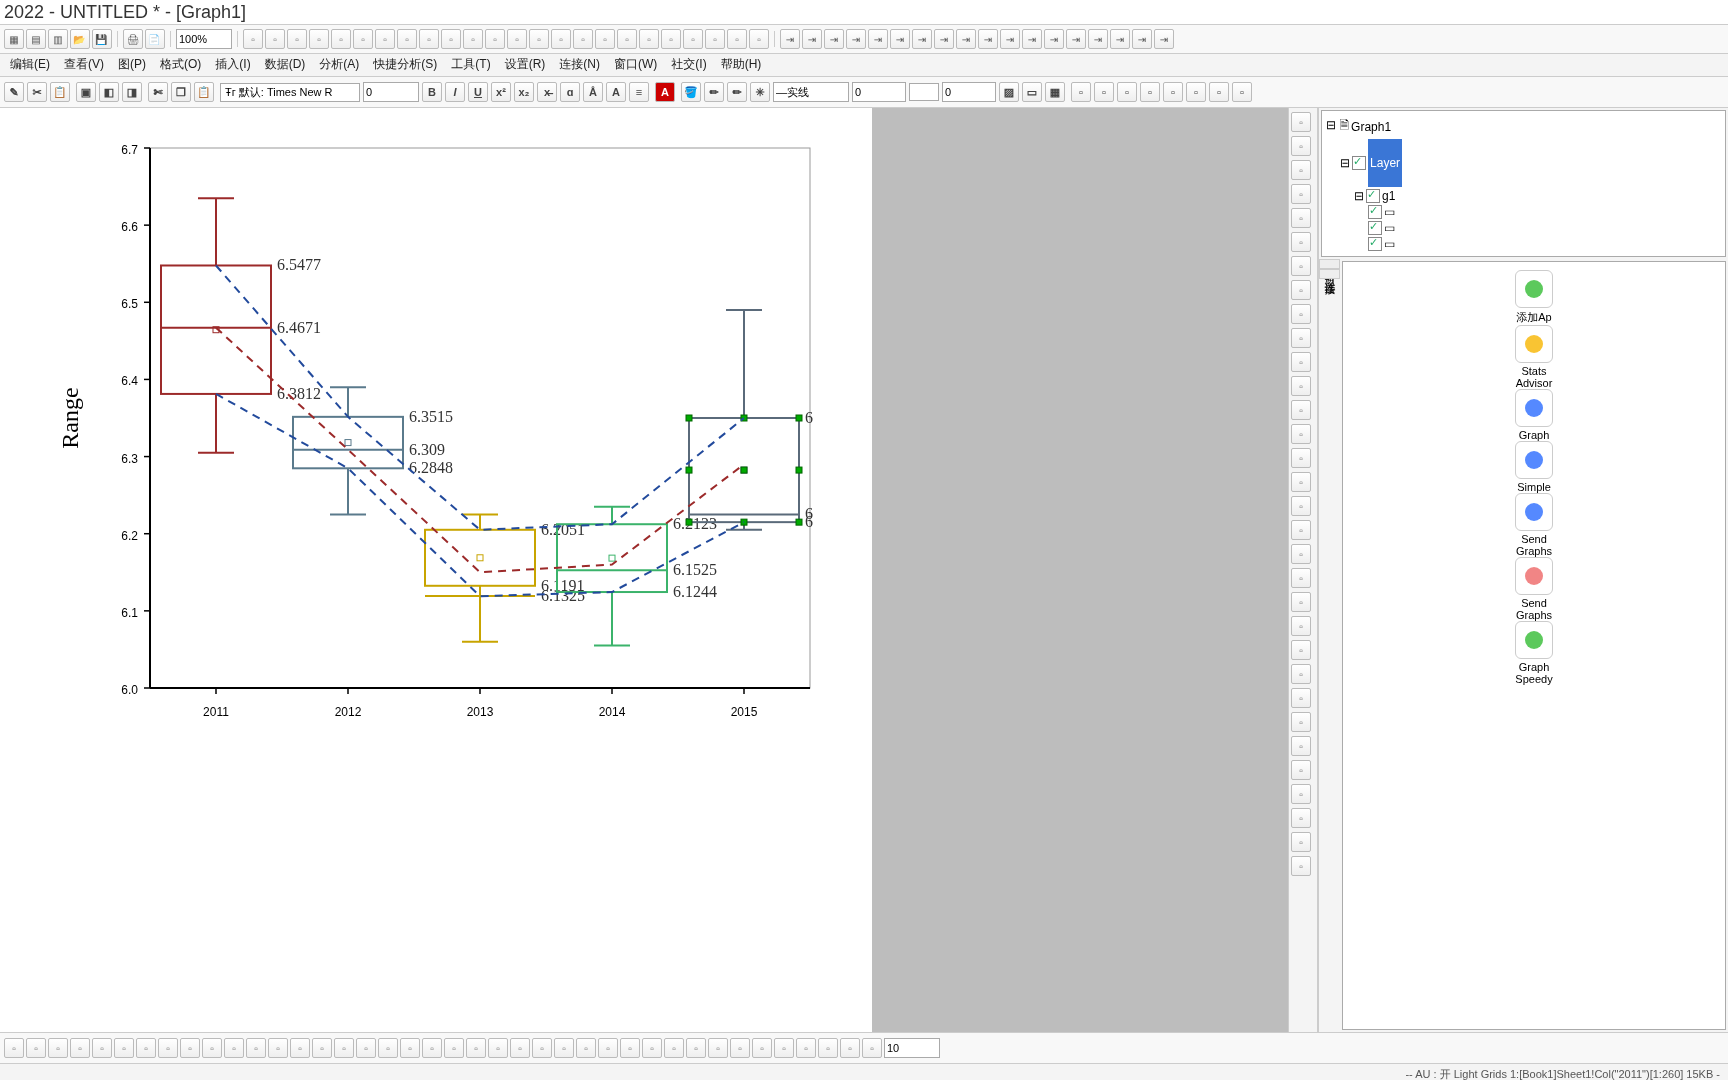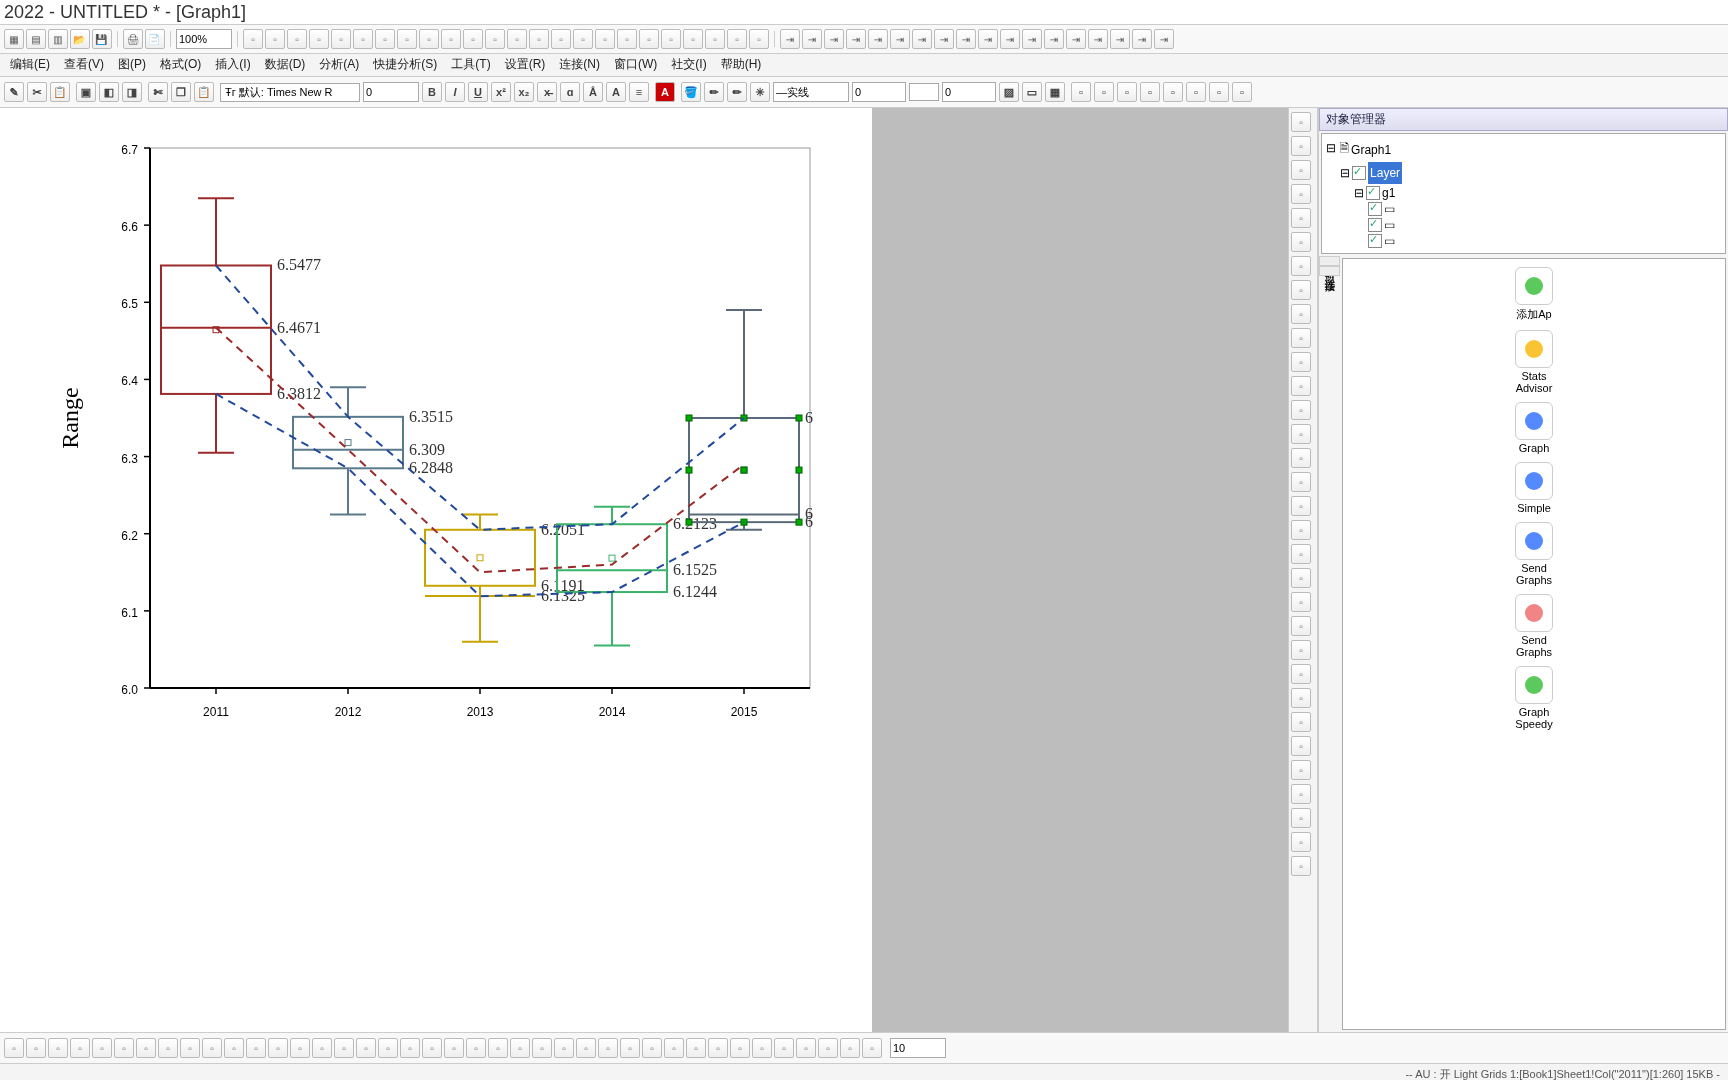--- a/index.html
+++ b/index.html
@@ -16,22 +16,22 @@
   .workarea{position:relative;height:calc(1080px - 24px - 22px - 28px - 28px - 30px - 24px);display:flex}
   .graphwin{width:1288px;height:100%;position:relative;background:#fff}
   .graphcanvas{position:absolute;left:0;top:0;width:872px;height:100%;background:#fff}
   .greyarea{position:absolute;left:872px;top:0;width:416px;height:100%;background:#bdbdbd}
   .rtoolcol{width:24px;background:#f4f4f4;border-left:1px solid #ccc;border-right:1px solid #ccc;display:flex;flex-direction:column;gap:4px;padding:4px 2px}
   .rtoolcol .btn{width:18px;height:18px}
   .sidepanel{flex:1;min-width:0;background:#f4f4f4;border-left:1px solid #ccc;display:flex;flex-direction:column}
   .panhdr{background:linear-gradient(#eef,#dde);border:1px solid #aac;padding:2px 6px;font-size:12px;color:#224}
   .tree{background:#fff;border:1px solid #aaa;margin:2px;padding:4px;font-size:12px}
   .tree .node{display:flex;align-items:center;gap:2px;padding:1px 0}
-  .tree .sel{background:#3a76d6;color:#fff;padding:4px 2px}
-  .apps{flex:1;background:#fff;border:1px solid #aaa;margin:2px;display:flex;flex-direction:column;align-items:center;gap:8px;padding:8px 6px;overflow:hidden}
+  .tree .sel{background:#3a76d6;color:#fff;padding:17px 2px}
+  .apps{flex:1;background:#fff;border:1px solid #aaa;margin:2px;display:flex;flex-direction:column;align-items:center;padding:8px 6px;overflow:hidden}
   .app{display:flex;flex-direction:column;align-items:center;gap:2px;font-size:11px;text-align:center;width:60px}
   .appicon{width:36px;height:36px;border:1px solid #ccc;border-radius:6px;background:#fff;display:flex;align-items:center;justify-content:center}
   .vtab{writing-mode:vertical-rl;background:#eee;border:1px solid #ccc;padding:4px 2px;font-size:11px}
   .bottombar{height:26px;display:flex;align-items:center;gap:2px;padding:2px 4px;border-top:1px solid #ccc;background:#f8f8f8}
   .statusbar{height:20px;border-top:1px solid #ccc;background:#f4f4f4;font-size:11px;color:#555;display:flex;align-items:center;justify-content:flex-end;padding:0 8px}
   
   .plot{position:absolute;left:60px;top:20px;width:780px;height:680px}
   .ylabel{font-family:"Times New Roman",serif;font-size:24px}
   .lbl{font-family:"Times New Roman",serif;font-size:16px;fill:#333}
   .box{fill:none;stroke-width:2}
@@ -301,21 +301,20 @@
       <span class="btn">▫</span>
       <span class="btn">▫</span>
       <span class="btn">▫</span>
       <span class="btn">▫</span>
       <span class="btn">▫</span>
       <span class="btn">▫</span>
       <span class="btn">▫</span>
   </div>
 
   <div class="sidepanel">
-    <div class="panhdr">对象管理器</div>
     <div class="tree">
       <div class="node">
           <span>⊟ 🗎</span> 
           <span>Graph1</span>
         </div>
       <div class="node" style="padding-left:14px">
           <span>⊟</span>
           <span class="chk"></span> 
           <span class="sel">Layer</span>
         </div>
@@ -429,18 +428,18 @@
     <span class="btn">▫</span>
     <span class="btn">▫</span>
     <span class="btn">▫</span>
     <span class="btn">▫</span>
     <span class="btn">▫</span>
     <span class="btn">▫</span>
     <span class="btn">▫</span>
     <span class="btn">▫</span>
     <span class="btn">▫</span>
     <span class="btn">▫</span>
-  <input class="combo" style="width: 50px; margin-left: 6px;" value="10">
+  <input class="combo" style="width: 50px;" value="10">
 </div>
 
 <div class="statusbar">
   <span>--   AU : 开  Light Grids  1:[Book1]Sheet1!Col("2011")[1:260]  15KB -</span>
 </div>
 
 </body></html>

